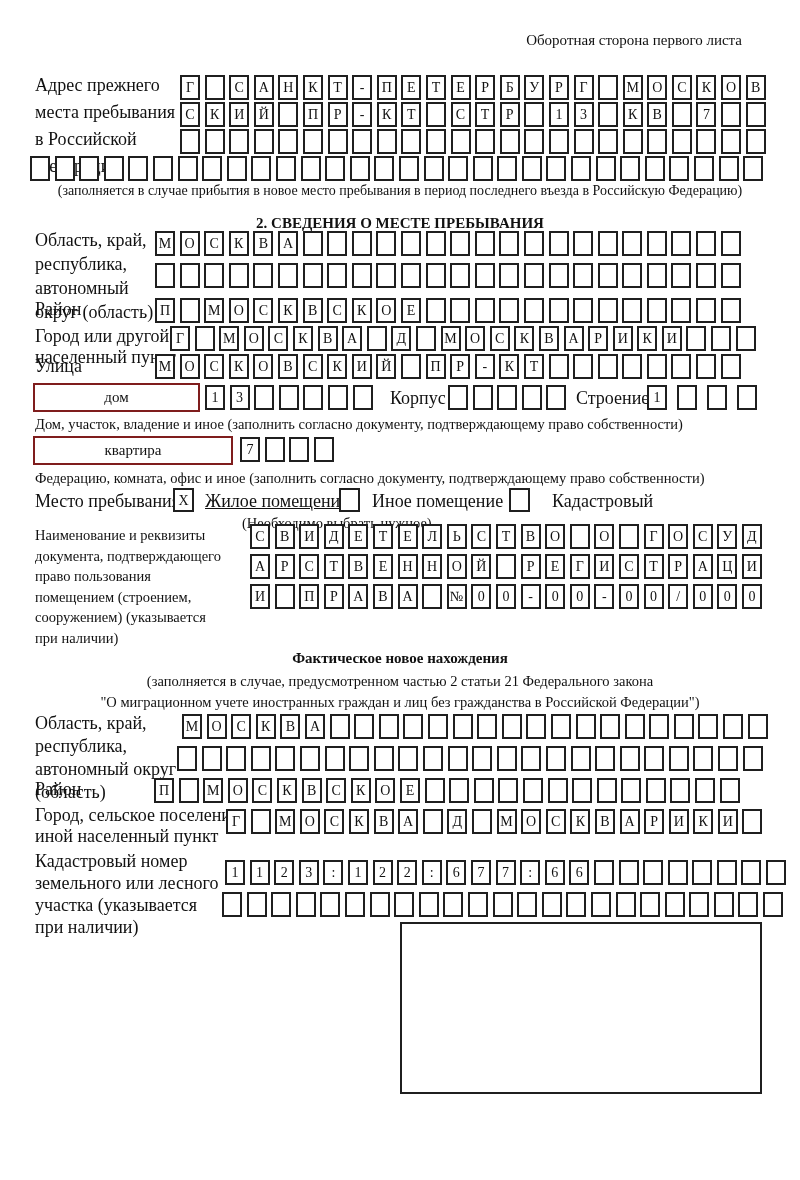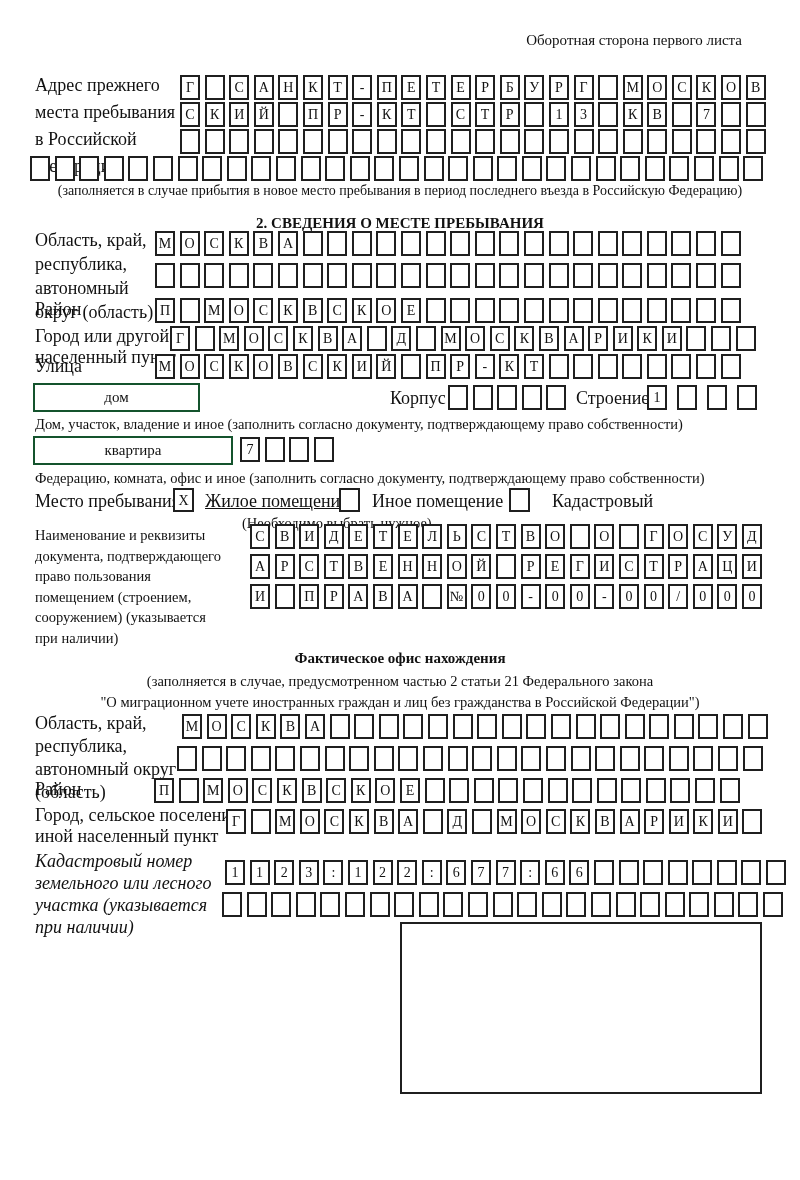--- a/index.html
+++ b/index.html
@@ -11,21 +11,21 @@
   .ml{white-space:pre-line;}
   .lbl{font-size:18px;line-height:21px;}
   .row{position:absolute;white-space:nowrap;height:26px;}
   .cell{
     display:inline-block;box-sizing:content-box;width:16px;height:21px;
     border:2px solid #1f1f1f;margin-right:4.6px;text-align:center;
     line-height:22px;font-size:14px;vertical-align:top;background:#fff;
   }
   .cell-sp .cell{margin-right:10px;}
   .widebox{
-    position:absolute;border:2px solid #14532d;display:flex;align-items:center;
+    position:absolute;border:2px solid #7f1d1d;display:flex;align-items:center;
     justify-content:center;font-size:15px;background:#fff;box-sizing:border-box;
   }
   .checkbox{
     display:inline-block;box-sizing:content-box;width:17px;height:20px;border:2px solid #1f1f1f;
     text-align:center;line-height:21px;font-size:14px;vertical-align:middle;background:#fff;
   }
   .center{width:100%;text-align:center;}
   .note{font-size:14px;text-align:center;}
   .note2{font-size:14.5px;}
   .bold{font-weight:bold;}
@@ -61,20 +61,21 @@
   <div class="row" style="left:155px;top:286px;"><span class="cell">П</span><span class="cell"></span><span class="cell">М</span><span class="cell">О</span><span class="cell">С</span><span class="cell">К</span><span class="cell">В</span><span class="cell">С</span><span class="cell">К</span><span class="cell">О</span><span class="cell">Е</span><span class="cell"></span><span class="cell"></span><span class="cell"></span><span class="cell"></span><span class="cell"></span><span class="cell"></span><span class="cell"></span><span class="cell"></span><span class="cell"></span><span class="cell"></span><span class="cell"></span><span class="cell"></span><span class="cell"></span></div>
 
   <div class="abs lbl ml" style="left:35px;top:314px;">Город или другой
 населенный пункт</div>
   <div class="row" style="left:170px;top:314px;"><span class="cell">Г</span><span class="cell"></span><span class="cell">М</span><span class="cell">О</span><span class="cell">С</span><span class="cell">К</span><span class="cell">В</span><span class="cell">А</span><span class="cell"></span><span class="cell">Д</span><span class="cell"></span><span class="cell">М</span><span class="cell">О</span><span class="cell">С</span><span class="cell">К</span><span class="cell">В</span><span class="cell">А</span><span class="cell">Р</span><span class="cell">И</span><span class="cell">К</span><span class="cell">И</span><span class="cell"></span><span class="cell"></span><span class="cell"></span></div>
 
   <div class="abs lbl" style="left:35px;top:344px;">Улица</div>
   <div class="row" style="left:155px;top:342px;"><span class="cell">М</span><span class="cell">О</span><span class="cell">С</span><span class="cell">К</span><span class="cell">О</span><span class="cell">В</span><span class="cell">С</span><span class="cell">К</span><span class="cell">И</span><span class="cell">Й</span><span class="cell"></span><span class="cell">П</span><span class="cell">Р</span><span class="cell">-</span><span class="cell">К</span><span class="cell">Т</span><span class="cell"></span><span class="cell"></span><span class="cell"></span><span class="cell"></span><span class="cell"></span><span class="cell"></span><span class="cell"></span><span class="cell"></span></div>
 
   <div class="widebox" style="left:33px;top:371px;width:167px;height:29px;">дом</div>
+  <div class="row" style="left:205px;top:373px;"><span class="cell">1</span><span class="cell">3</span><span class="cell"></span><span class="cell"></span><span class="cell"></span><span class="cell"></span><span class="cell"></span></div>
   <div class="abs lbl" style="left:390px;top:376px;">Корпус</div>
   <div class="row" style="left:448px;top:373px;"><span class="cell"></span><span class="cell"></span><span class="cell"></span><span class="cell"></span><span class="cell"></span></div>
   <div class="abs lbl" style="left:576px;top:376px;">Строение</div>
   <div class="row cell-sp" style="left:647px;top:373px;"><span class="cell">1</span><span class="cell"></span><span class="cell"></span><span class="cell"></span></div>
   <div class="abs note2" style="left:35px;top:404px;text-align:right;">Дом, участок, владение и иное (заполнить согласно документу, подтверждающему право собственности)</div>
 
   <div class="widebox" style="left:33px;top:424px;width:200px;height:29px;">квартира</div>
   <div class="row" style="left:240px;top:425px;"><span class="cell">7</span><span class="cell"></span><span class="cell"></span><span class="cell"></span></div>
   <div class="abs note2" style="left:35px;top:458px;">Федерацию, комната, офис и иное (заполнить согласно документу, подтверждающему право собственности)</div>
 
@@ -90,39 +91,39 @@
   <div class="abs ml" style="left:35px;top:513px;font-size:14.5px;line-height:20.5px;">Наименование и реквизиты
 документа, подтверждающего
 право пользования
 помещением (строением,
 сооружением) (указывается
 при наличии)</div>
   <div class="row" style="left:250px;top:512px;"><span class="cell">С</span><span class="cell">В</span><span class="cell">И</span><span class="cell">Д</span><span class="cell">Е</span><span class="cell">Т</span><span class="cell">Е</span><span class="cell">Л</span><span class="cell">Ь</span><span class="cell">С</span><span class="cell">Т</span><span class="cell">В</span><span class="cell">О</span><span class="cell"></span><span class="cell">О</span><span class="cell"></span><span class="cell">Г</span><span class="cell">О</span><span class="cell">С</span><span class="cell">У</span><span class="cell">Д</span></div>
   <div class="row" style="left:250px;top:542px;"><span class="cell">А</span><span class="cell">Р</span><span class="cell">С</span><span class="cell">Т</span><span class="cell">В</span><span class="cell">Е</span><span class="cell">Н</span><span class="cell">Н</span><span class="cell">О</span><span class="cell">Й</span><span class="cell"></span><span class="cell">Р</span><span class="cell">Е</span><span class="cell">Г</span><span class="cell">И</span><span class="cell">С</span><span class="cell">Т</span><span class="cell">Р</span><span class="cell">А</span><span class="cell">Ц</span><span class="cell">И</span></div>
   <div class="row" style="left:250px;top:572px;"><span class="cell">И</span><span class="cell"></span><span class="cell">П</span><span class="cell">Р</span><span class="cell">А</span><span class="cell">В</span><span class="cell">А</span><span class="cell"></span><span class="cell">№</span><span class="cell">0</span><span class="cell">0</span><span class="cell">-</span><span class="cell">0</span><span class="cell">0</span><span class="cell">-</span><span class="cell">0</span><span class="cell">0</span><span class="cell">/</span><span class="cell">0</span><span class="cell">0</span><span class="cell">0</span></div>
 
-  <div class="abs center bold" style="top:638px;font-size:15px;">Фактическое офис нахождения</div>
+  <div class="abs center bold" style="top:638px;font-size:15px;">Фактическое новое нахождения</div>
   <div class="abs center note2" style="top:661px;">(заполняется в случае, предусмотренном частью 2 статьи 21 Федерального закона</div>
   <div class="abs center note2" style="top:682px;">"О миграционном учете иностранных граждан и лиц без гражданства в Российской Федерации")</div>
 
   <div class="abs lbl ml" style="left:35px;top:700px;line-height:23px;">Область, край,
 республика,
 автономный округ
 (область)</div>
   <div class="row" style="left:182px;top:702px;"><span class="cell">М</span><span class="cell">О</span><span class="cell">С</span><span class="cell">К</span><span class="cell">В</span><span class="cell">А</span><span class="cell"></span><span class="cell"></span><span class="cell"></span><span class="cell"></span><span class="cell"></span><span class="cell"></span><span class="cell"></span><span class="cell"></span><span class="cell"></span><span class="cell"></span><span class="cell"></span><span class="cell"></span><span class="cell"></span><span class="cell"></span><span class="cell"></span><span class="cell"></span><span class="cell"></span><span class="cell"></span></div>
   <div class="row" style="left:177px;top:734px;"><span class="cell"></span><span class="cell"></span><span class="cell"></span><span class="cell"></span><span class="cell"></span><span class="cell"></span><span class="cell"></span><span class="cell"></span><span class="cell"></span><span class="cell"></span><span class="cell"></span><span class="cell"></span><span class="cell"></span><span class="cell"></span><span class="cell"></span><span class="cell"></span><span class="cell"></span><span class="cell"></span><span class="cell"></span><span class="cell"></span><span class="cell"></span><span class="cell"></span><span class="cell"></span><span class="cell"></span></div>
 
   <div class="abs lbl" style="left:35px;top:767px;">Район</div>
   <div class="row" style="left:154px;top:766px;"><span class="cell">П</span><span class="cell"></span><span class="cell">М</span><span class="cell">О</span><span class="cell">С</span><span class="cell">К</span><span class="cell">В</span><span class="cell">С</span><span class="cell">К</span><span class="cell">О</span><span class="cell">Е</span><span class="cell"></span><span class="cell"></span><span class="cell"></span><span class="cell"></span><span class="cell"></span><span class="cell"></span><span class="cell"></span><span class="cell"></span><span class="cell"></span><span class="cell"></span><span class="cell"></span><span class="cell"></span><span class="cell"></span></div>
 
   <div class="abs lbl ml" style="left:35px;top:793px;">Город, сельское поселение,
 иной населенный пункт</div>
   <div class="row" style="left:226px;top:797px;"><span class="cell">Г</span><span class="cell"></span><span class="cell">М</span><span class="cell">О</span><span class="cell">С</span><span class="cell">К</span><span class="cell">В</span><span class="cell">А</span><span class="cell"></span><span class="cell">Д</span><span class="cell"></span><span class="cell">М</span><span class="cell">О</span><span class="cell">С</span><span class="cell">К</span><span class="cell">В</span><span class="cell">А</span><span class="cell">Р</span><span class="cell">И</span><span class="cell">К</span><span class="cell">И</span><span class="cell"></span></div>
 
-  <div class="abs lbl ml" style="left:35px;top:838px;line-height:22px;font-style:italic;">Кадастровый номер
+  <div class="abs lbl ml" style="left:35px;top:838px;line-height:22px;">Кадастровый номер
 земельного или лесного
 участка (указывается
 при наличии)</div>
   <div class="row" style="left:225px;top:848px;"><span class="cell">1</span><span class="cell">1</span><span class="cell">2</span><span class="cell">3</span><span class="cell">:</span><span class="cell">1</span><span class="cell">2</span><span class="cell">2</span><span class="cell">:</span><span class="cell">6</span><span class="cell">7</span><span class="cell">7</span><span class="cell">:</span><span class="cell">6</span><span class="cell">6</span><span class="cell"></span><span class="cell"></span><span class="cell"></span><span class="cell"></span><span class="cell"></span><span class="cell"></span><span class="cell"></span><span class="cell"></span></div>
   <div class="row" style="left:222px;top:880px;"><span class="cell"></span><span class="cell"></span><span class="cell"></span><span class="cell"></span><span class="cell"></span><span class="cell"></span><span class="cell"></span><span class="cell"></span><span class="cell"></span><span class="cell"></span><span class="cell"></span><span class="cell"></span><span class="cell"></span><span class="cell"></span><span class="cell"></span><span class="cell"></span><span class="cell"></span><span class="cell"></span><span class="cell"></span><span class="cell"></span><span class="cell"></span><span class="cell"></span><span class="cell"></span></div>
 
   <div class="stamp" style="left:400px;top:910px;width:362px;height:172px;"></div>
 
 </div>
 

